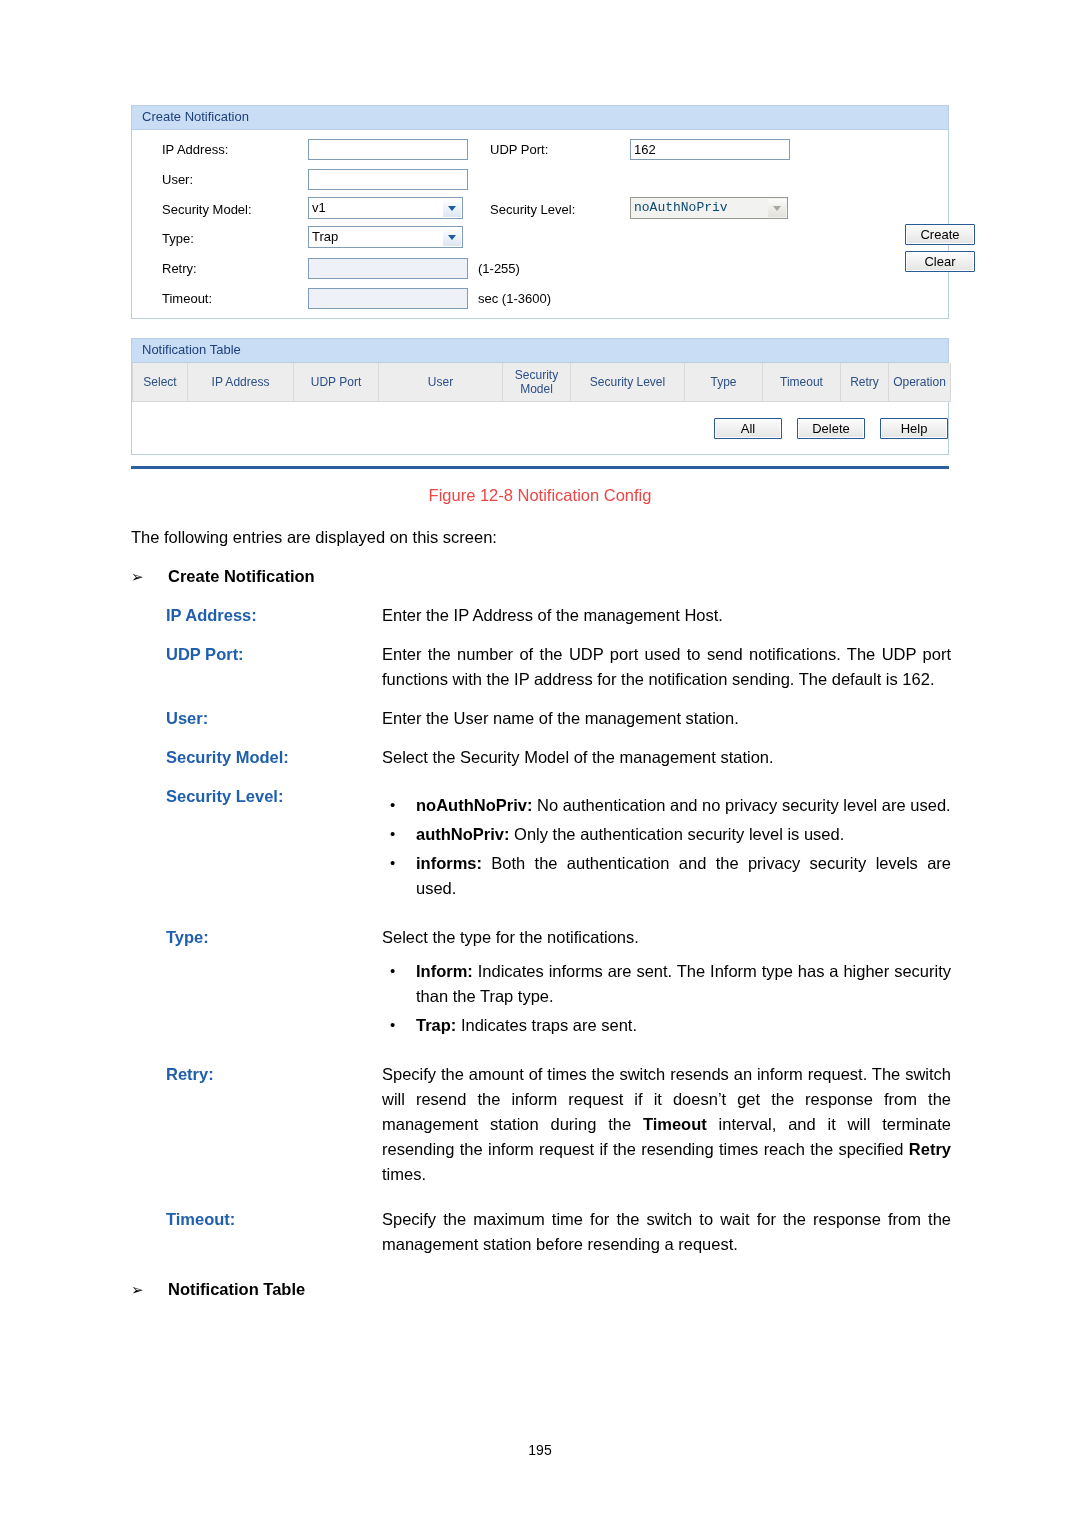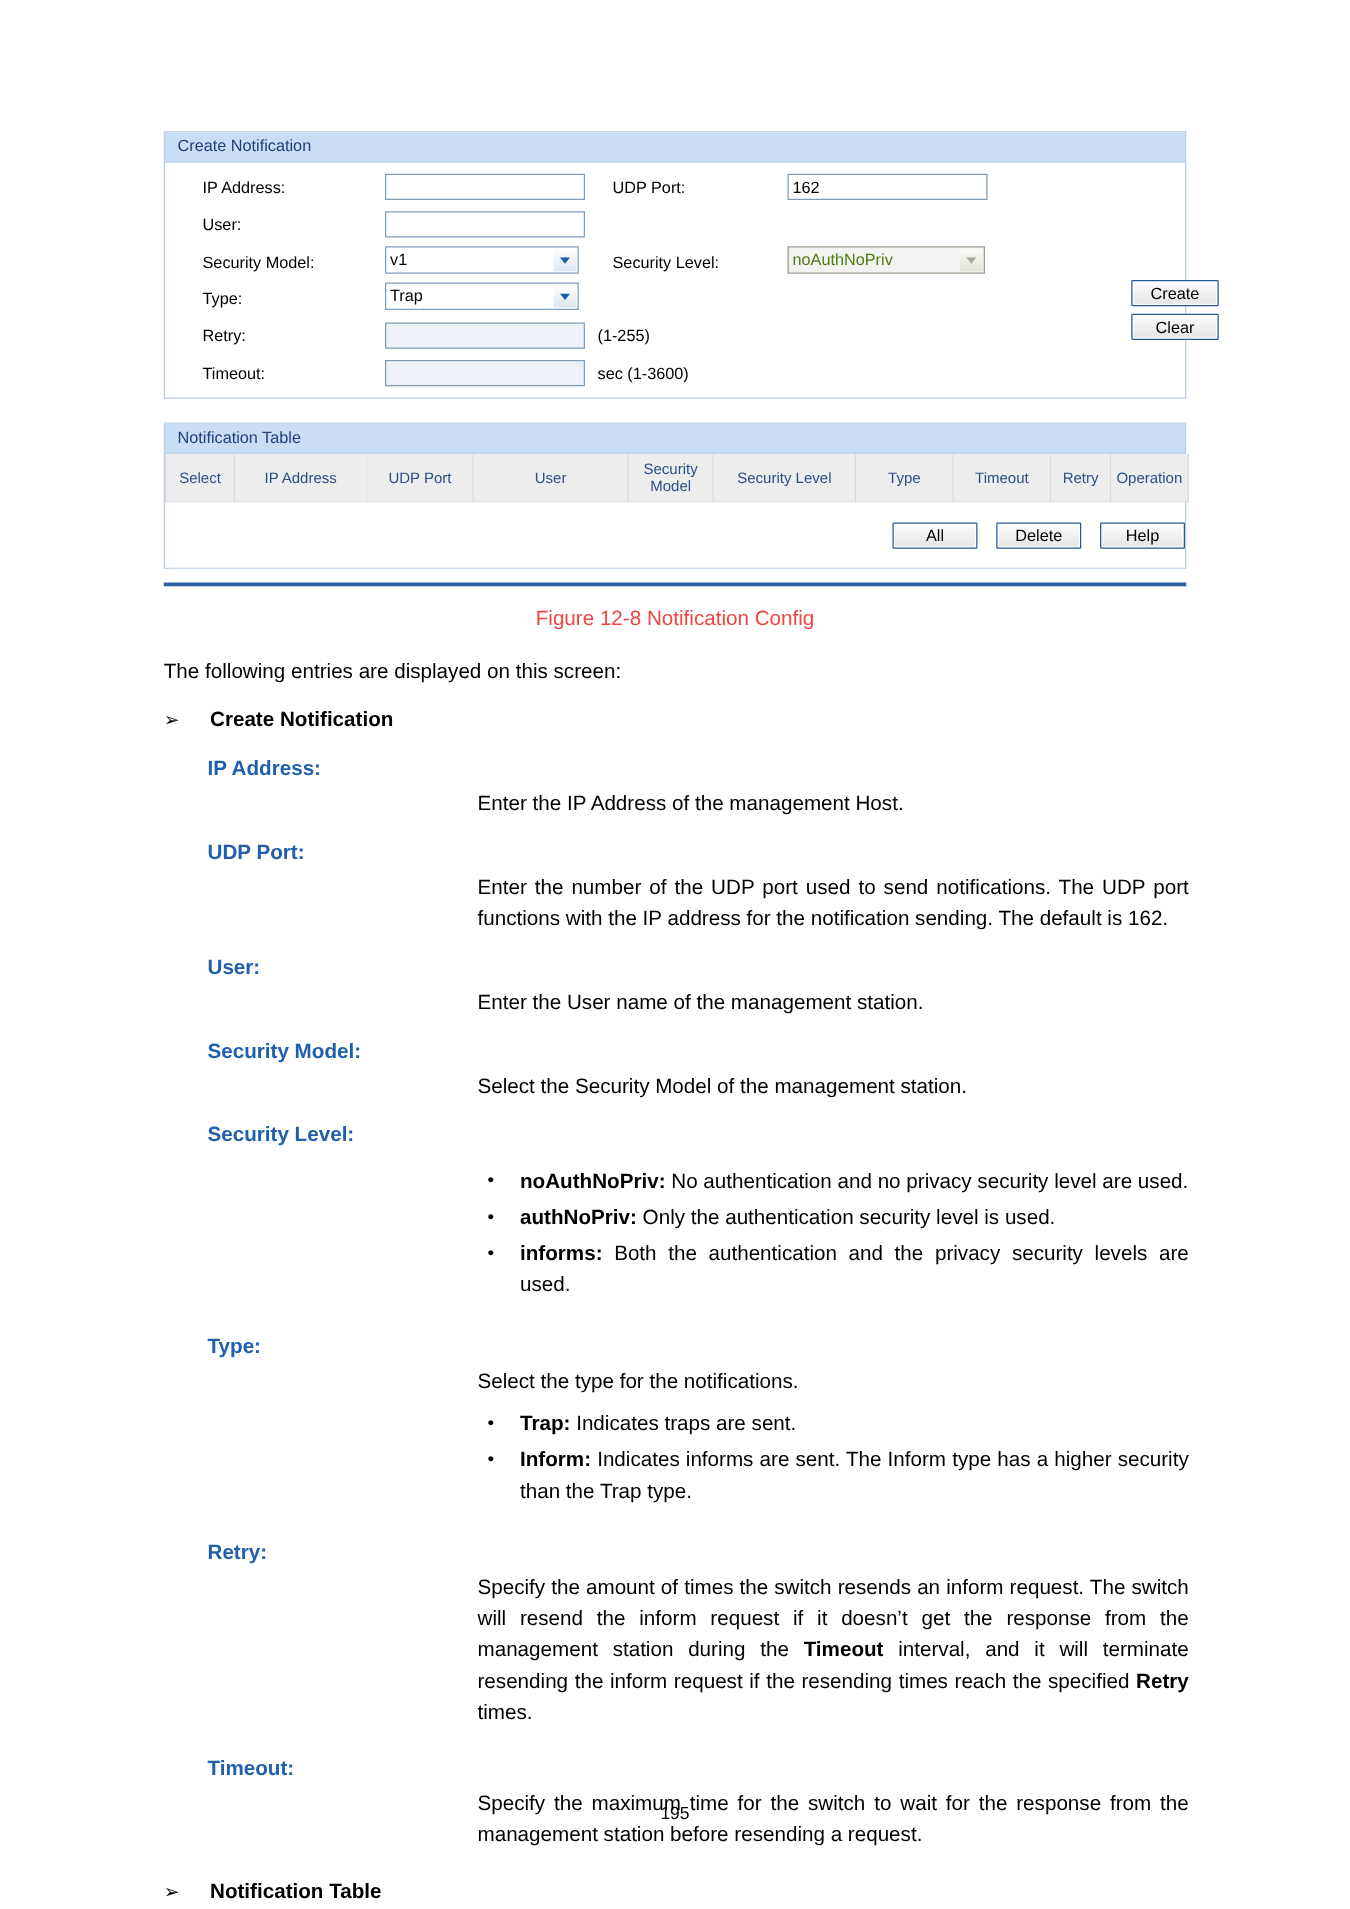--- a/index.html
+++ b/index.html
@@ -101,22 +101,23 @@
   }
   .selbox .arrowbtn i {
     display: block;
     width: 0; height: 0;
     border-left: 4px solid transparent;
     border-right: 4px solid transparent;
     border-top: 5px solid #1c5ba8;
   }
   .selbox.disabled {
     background: #f2f2f0;
-    color: #4d7c0f;
+    color: #0c4a6e;
     border-color: #9a9a90;
+    font-family: Liberation Mono, monospace;
   }
   .selbox.disabled .arrowbtn {
     background: linear-gradient(#fbfbf8, #e2e2da);
   }
   .selbox.disabled .arrowbtn i {
     border-top-color: #a8a89c;
   }
 
   .hint {
     font-size: 13px;
@@ -236,21 +237,20 @@
     width: 251px;
     padding-left: 35px;
     box-sizing: border-box;
     font-weight: bold;
     color: #1f5fae;
   }
   .entry .desc {
     flex: 1;
     text-align: justify;
     text-justify: inter-word;
-    margin-top: 28px;
   }
   .entry .desc p { margin: 0; }
 
   ul.bul {
     list-style: none;
     margin: 9px 0 0 0;
     padding: 0;
   }
   ul.bul li {
     position: relative;
@@ -460,22 +460,22 @@
         <li><b>informs:</b><span> Both the authentication and the privacy security levels are used.</span></li>
       </ul>
     </div>
   </div>
 
   <div class="entry" style="margin-top:20px;">
     <div class="term">Type:</div>
     <div class="desc">
       <p>Select the type for the notifications.</p>
       <ul class="bul">
+        <li><b>Inform:</b><span> Indicates informs are sent. The Inform type has a higher security than the Trap type.</span></li>
         <li><b>Trap:</b><span> Indicates traps are sent.</span></li>
-        <li><b>Inform:</b><span> Indicates informs are sent. The Inform type has a higher security than the Trap type.</span></li>
       </ul>
     </div>
   </div>
 
   <div class="entry" style="margin-top:20px;">
     <div class="term">Retry:</div>
     <div class="desc">
       <p><span>Specify the amount of times the switch resends an inform request.  The switch will resend the inform request if it doesn’t get the response from the management station during the </span><b>Timeout</b><span> interval, and it will terminate resending the inform request if the resending times reach the specified </span><b>Retry</b><span> times.</span></p>
     </div>
   </div>

